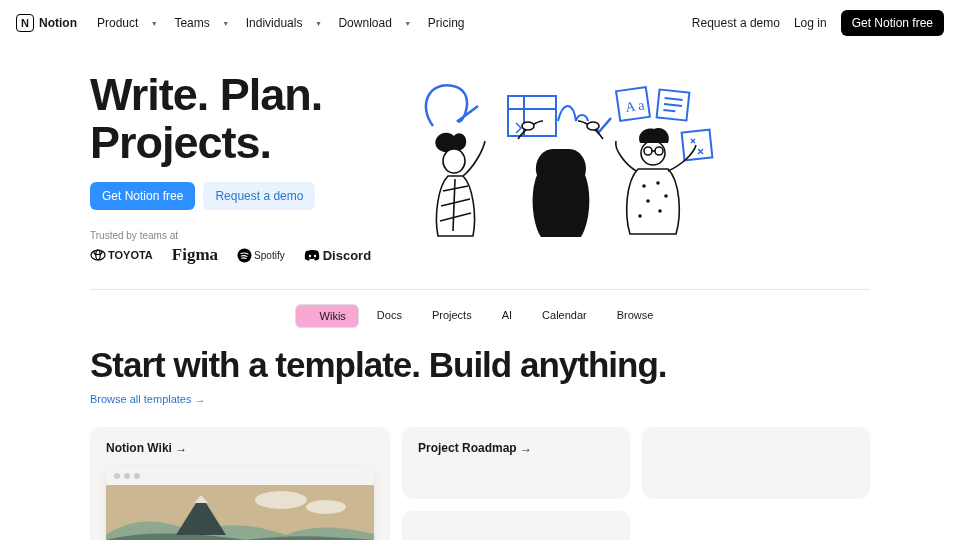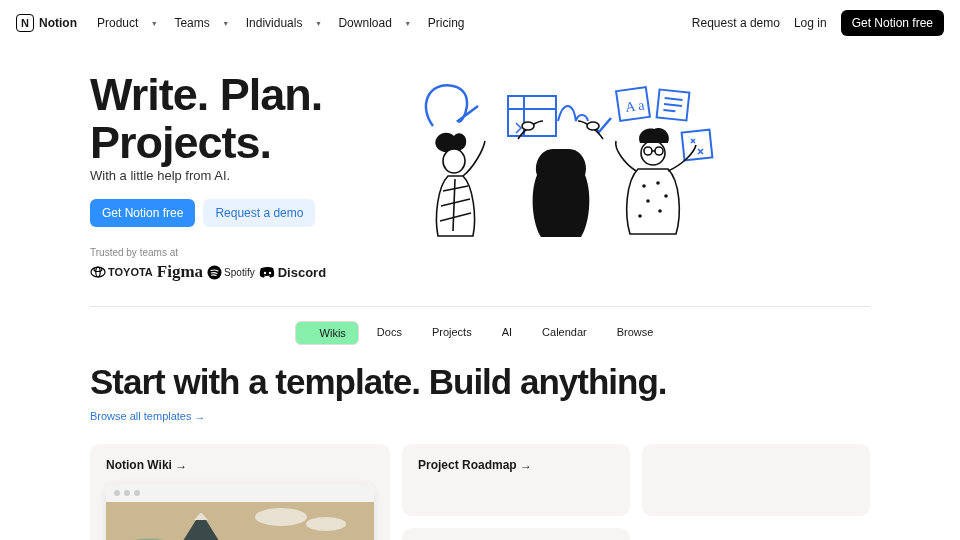--- a/index.html
+++ b/index.html
@@ -101,21 +101,21 @@
     padding: 7px 12px;
     border-radius: 6px;
   }
   .trusted {
     margin-top: 20px;
     font-size: 10px;
     color: #888;
     font-weight: 500;
   }
   .brands {
-    display: flex; align-items: center; gap: 4px;
+    display: flex; align-items: center; gap: 19px;
     margin-top: 4px;
     font-weight: 700;
     font-size: 14px;
   }
   .brand { display: flex; align-items: center; gap: 2px; }
   .brand svg { display: block; }
   .hero-illus {
     flex: 1;
     position: relative;
     height: 175px;
@@ -136,21 +136,21 @@
   }
   .tab {
     font-size: 11px;
     font-weight: 500;
     padding: 5px 12px;
     border-radius: 6px;
     cursor: pointer;
   }
   .tab.active {
     border: 1px solid #ddd;
-    background: #86efac;
+    background: #f9a8d4;
     padding-left: 24px;
   }
   
   .section-h {
     font-size: 35px;
     font-weight: 700;
     letter-spacing: -1px;
     line-height: 1.1;
     margin-bottom: 4px;
   }
@@ -238,21 +238,20 @@
 </nav>
 
 <div class="page">
 
   <section class="hero">
     <div class="hero-left">
       <h1>
         <span>Write. Plan.</span><br>
         <span>Projects.</span>
       </h1>
-      <div class="sub">With a little help from AI.</div>
 
       <div class="cta-row">
         <span class="btn-blue">Get Notion free</span>
         <span class="btn-blue-light">Request a demo</span>
       </div>
 
       <div class="trusted">Trusted by teams at</div>
       <div class="brands">
         <span class="brand">
           <svg width="16" height="14" viewBox="0 0 16 14">

